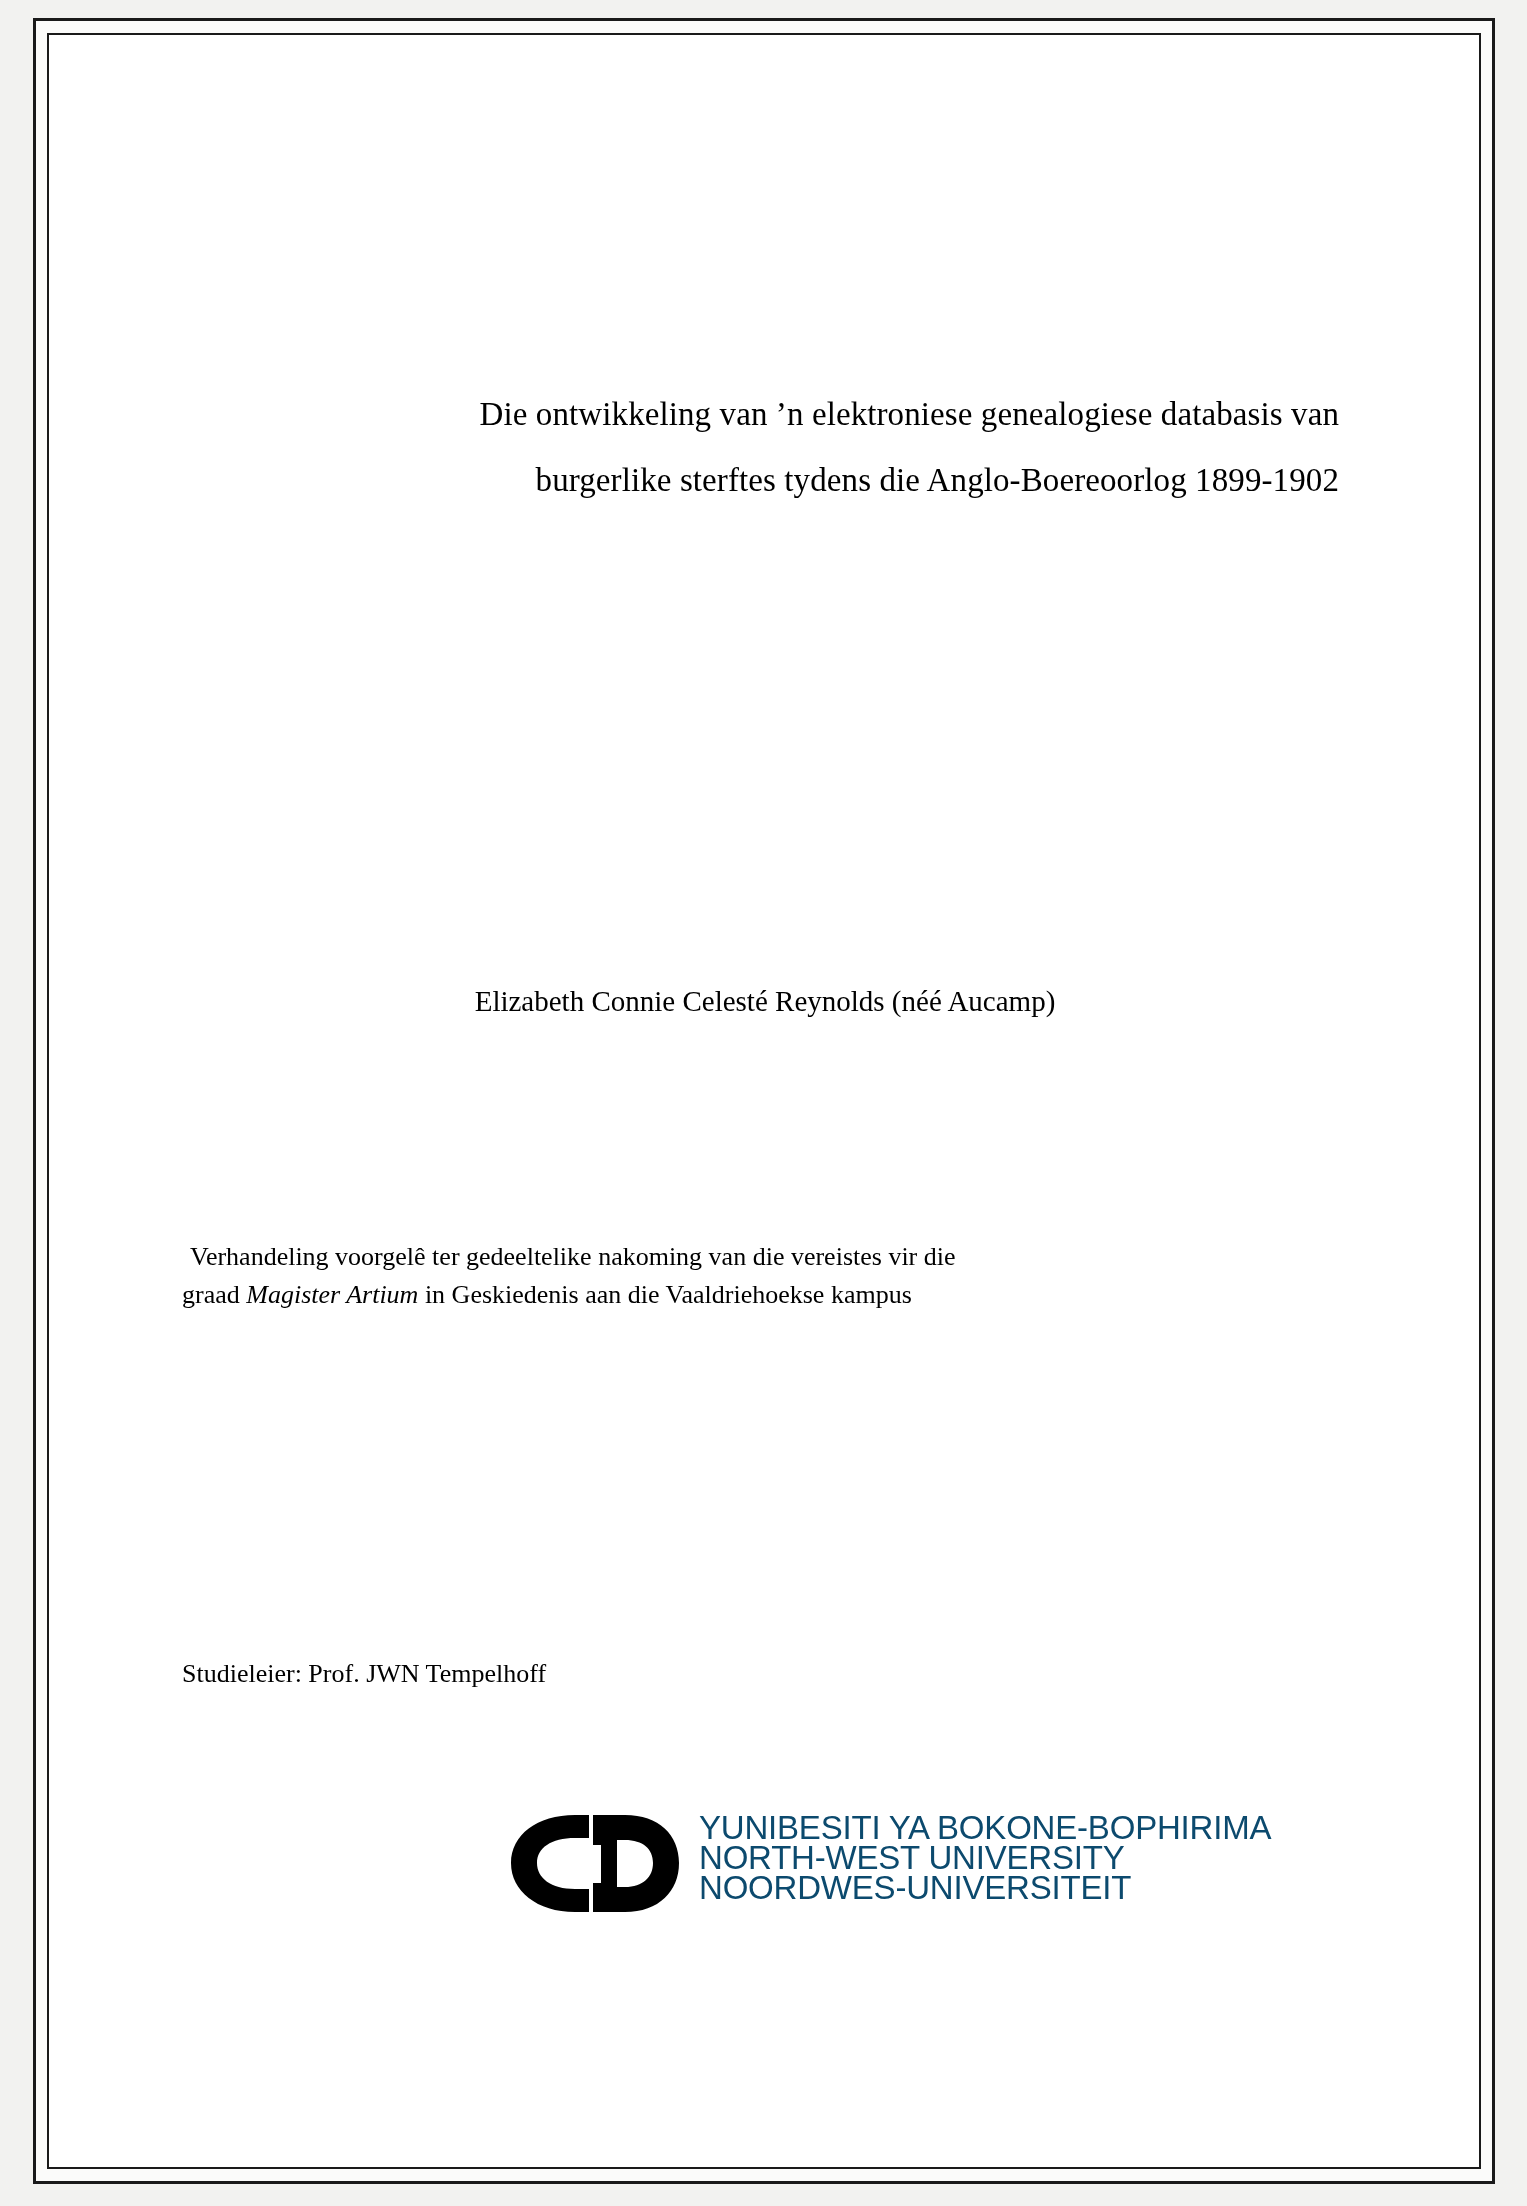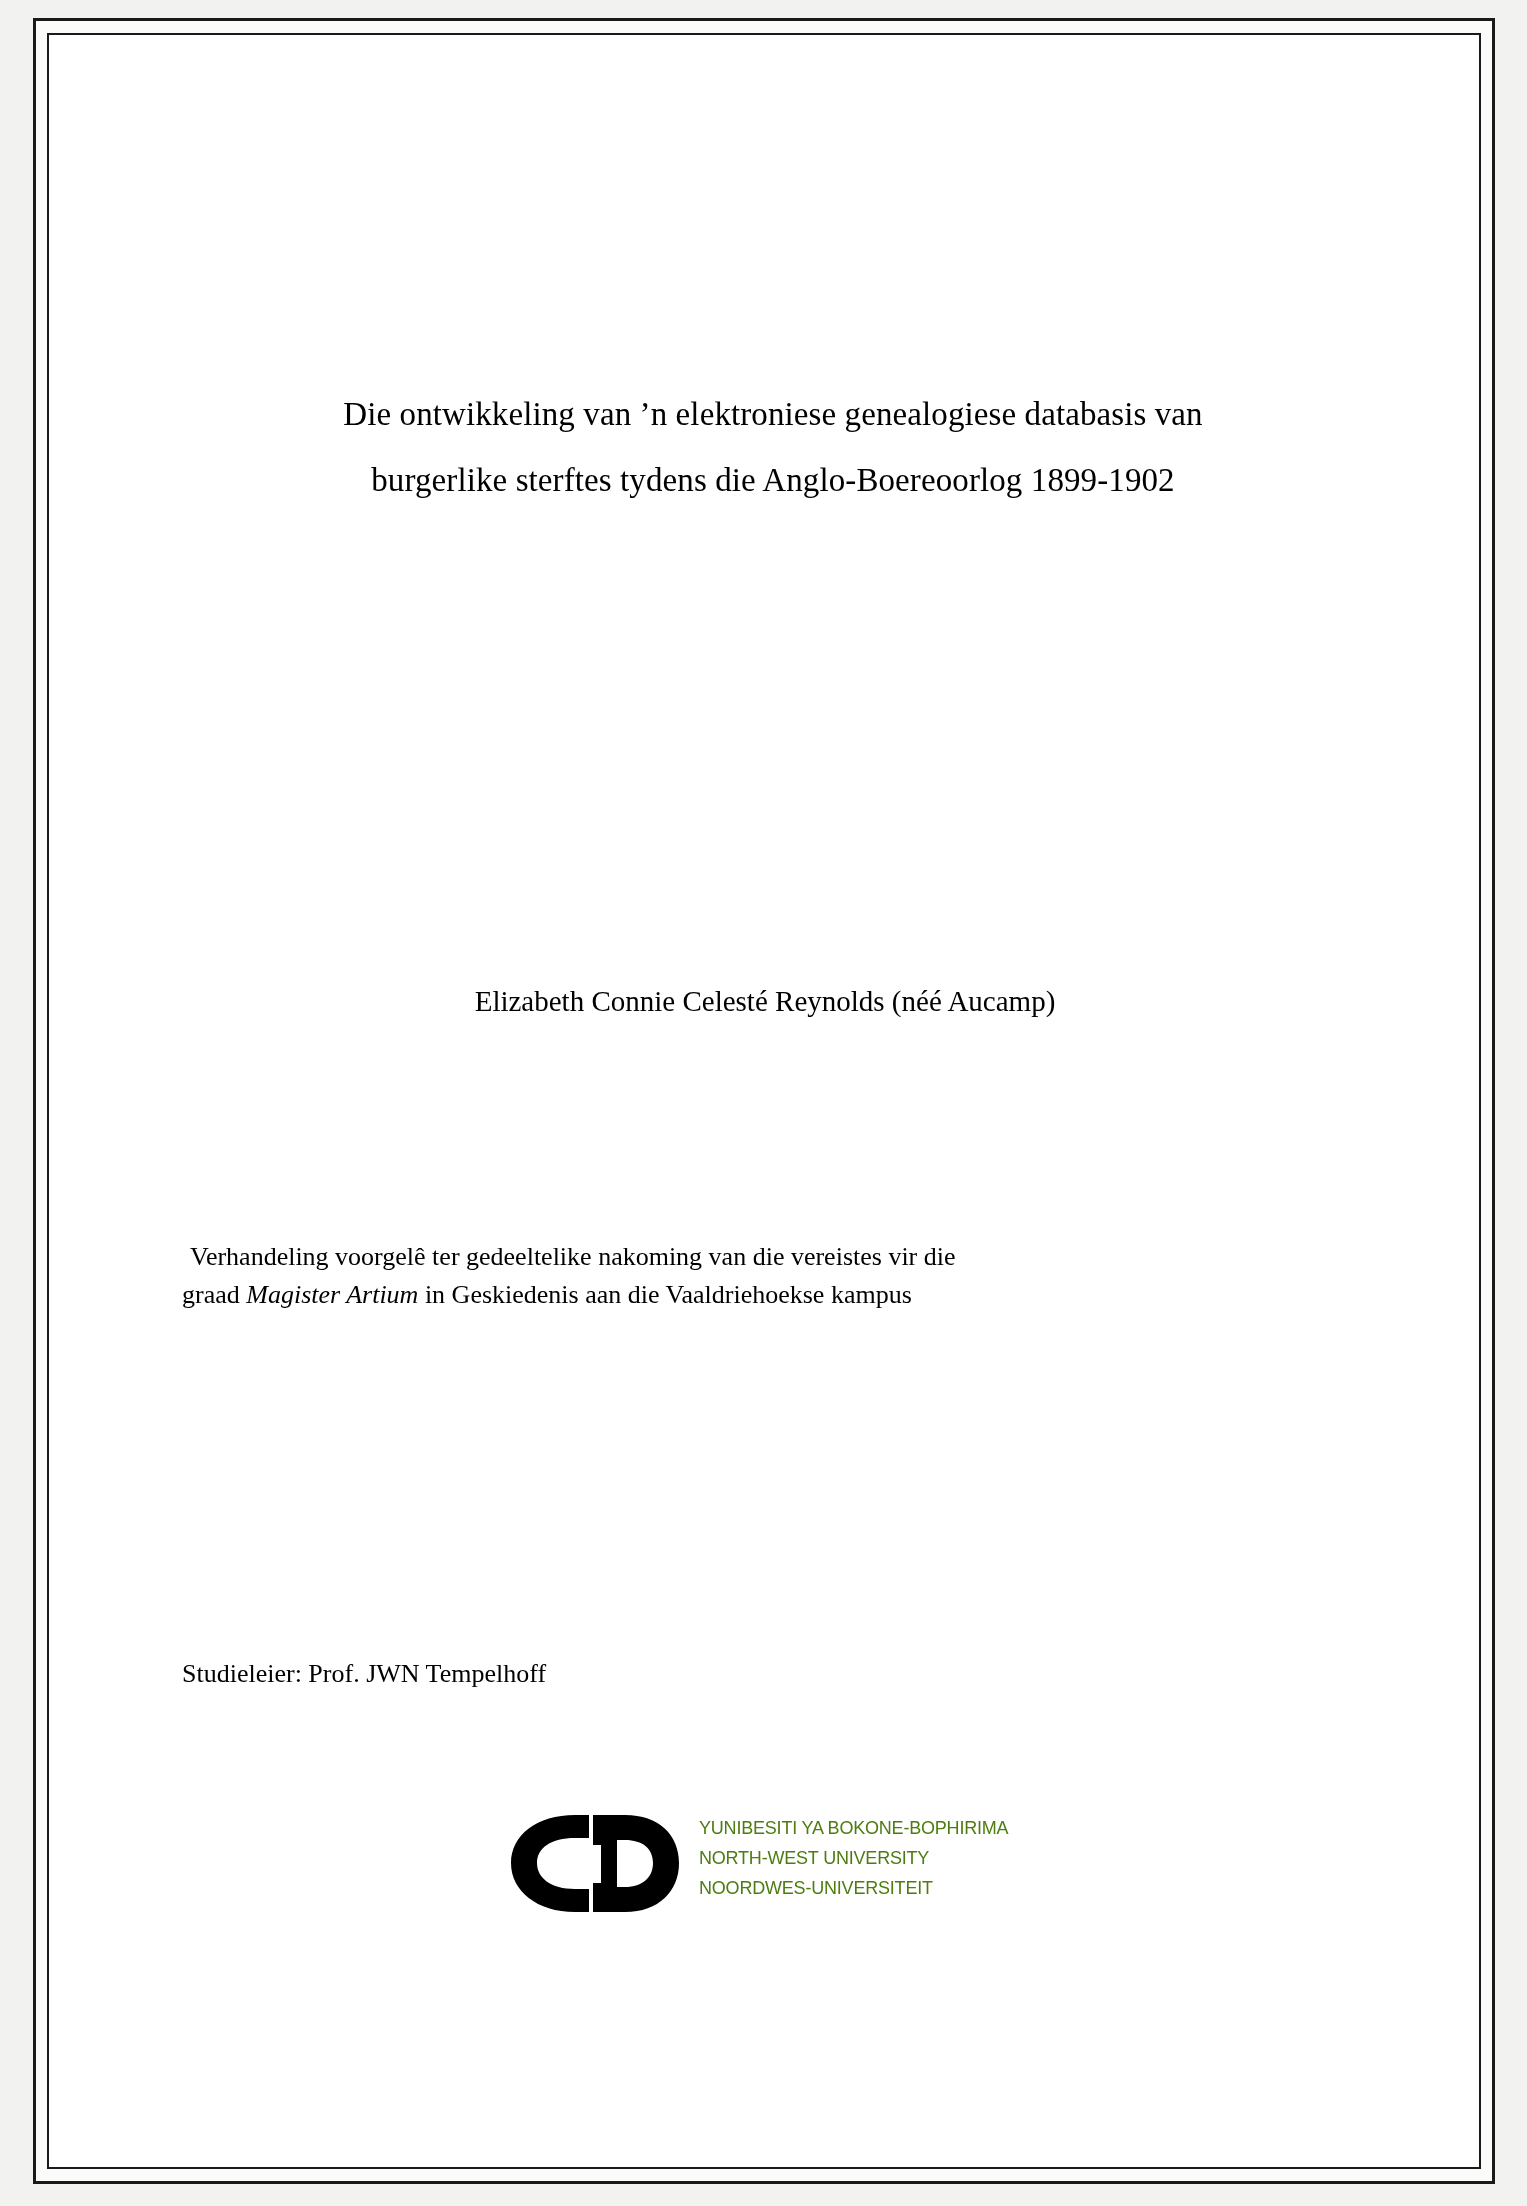--- a/index.html
+++ b/index.html
@@ -50,24 +50,24 @@
     position: absolute;
     left: 47px;
     top: 33px;
     width: 1434px;
     height: 2136px;
     box-sizing: border-box;
   }
 
   .title-block {
     position: absolute;
-    left: 146px;
+    left: 132px;
     top: 348px;
     width: 1160px;
-    text-align: center;
+    text-align: right;
   }
   .title-line {
     font-size: 33px;
     line-height: 66px;
     letter-spacing: 0.1px;
   }
 
   .deur {
     position: absolute;
     left: 138px;
@@ -126,24 +126,24 @@
     left: 30px;
     top: 8px;
     width: 180px;
     height: 105px;
   }
   .logo-text {
     position: absolute;
     left: 222px;
     top: 10px;
     font-family: "Liberation Sans", sans-serif;
-    font-size: 18px;
+    font-size: 33px;
     line-height: 30px;
     letter-spacing: -0.2px;
-    color: #4d7c0f;
+    color: #0c4a6e;
     white-space: nowrap;
   }
 </style>
 </head>
 <body>
 
 <div class="scan"></div>
 
 <div class="page-border-outer"></div>
 <div class="page-border-inner"></div>

